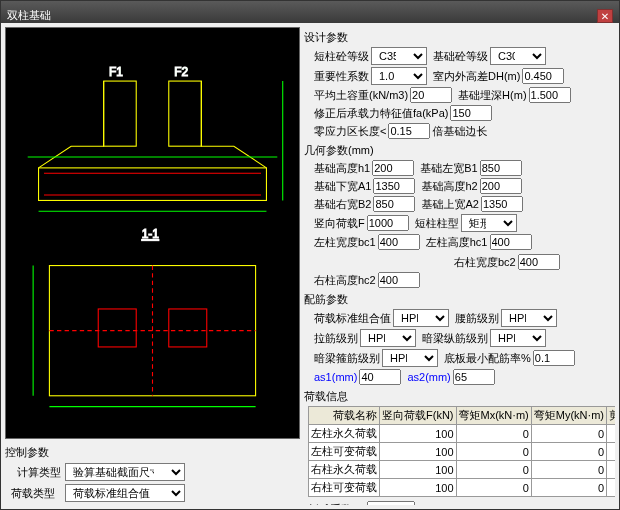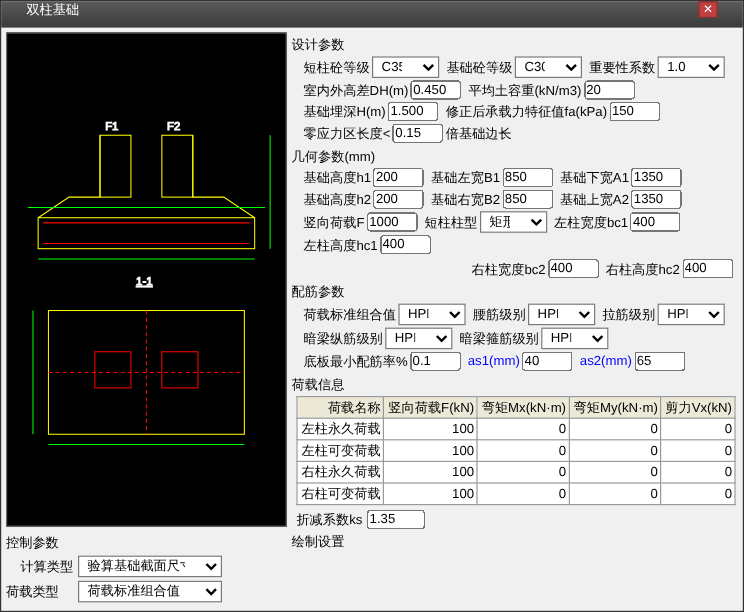--- a/index.html
+++ b/index.html
@@ -1,21 +1,21 @@
 <!DOCTYPE html>
 <html><head>
 <meta charset="utf-8">
 <style>
   * { box-sizing: border-box; margin: 0; padding: 0; font-family: "Microsoft YaHei", SimSun, sans-serif; font-size: 11px; }
   body { background: #fff; }
   .window { width: 620px; height: 510px; border: 1px solid #333; background: #f0f0f0; position: relative; }
-  .titlebar { height: 22px; background: linear-gradient(#5a5a5a,#3a3a3a); color: #fff; display: flex; align-items: flex-start; padding: 0 21px; justify-content: space-between; font-size: 12px;}
+  .titlebar { height: 22px; background: linear-gradient(#5a5a5a,#3a3a3a); color: #fff; display: flex; align-items: flex-end; padding: 0 6px; justify-content: space-between; font-size: 12px;}
   .close-btn { width: 16px; height: 14px; background: #c04040; color: #fff; display: flex; align-items: center; justify-content: center; border: 1px solid #803030; font-size: 10px; cursor: pointer;}
   .body { display: flex; padding: 4px; gap: 4px; height: calc(100% - 22px); }
-  .left { width: 234px; display: flex; flex-direction: column; }
+  .left { width: 295px; display: flex; flex-direction: column; }
   .preview { flex: 1; background: #000; position: relative; overflow: hidden; border:1px solid #666;}
   .preview svg { width:100%; height:100%; }
   .ctrl-group { margin-top: 6px; }
   .ctrl-group .hdr { font-size: 11px; margin-bottom: 3px; }
   .row { display: flex; align-items: center; margin-bottom: 3px; gap:4px;}
   .lbl { white-space: nowrap; font-size:11px;}
   select, input[type=text] { height: 18px; border: 1px solid #7a7a7a; background: #fff; font-size: 11px; padding: 0 3px; }
   select { padding-right: 14px; }
   .right { flex: 1; overflow-y: auto; padding-right:2px;}
   .section-title { font-size: 11px; margin: 3px 0 2px 0;}
@@ -74,21 +74,21 @@
           </g>
         </svg>
       </div>
       <div class="ctrl-group">
         <div class="hdr">控制参数</div>
         <div class="row">
           <span class="lbl" style="width:56px;text-align:right">计算类型</span>
           <select class="sel-wide"><option>验算基础截面尺寸</option></select>
         </div>
         <div class="row">
-          <span class="lbl" style="width:56px;text-align:left">荷载类型</span>
+          <span class="lbl" style="width:56px;text-align:center">荷载类型</span>
           <select class="sel-wide"><option>荷载标准组合值</option></select>
         </div>
       </div>
     </div>
 
     <div class="right">
 
       <div class="section-title">设计参数</div>
       <div class="param-grid">
         <div class="cell">

